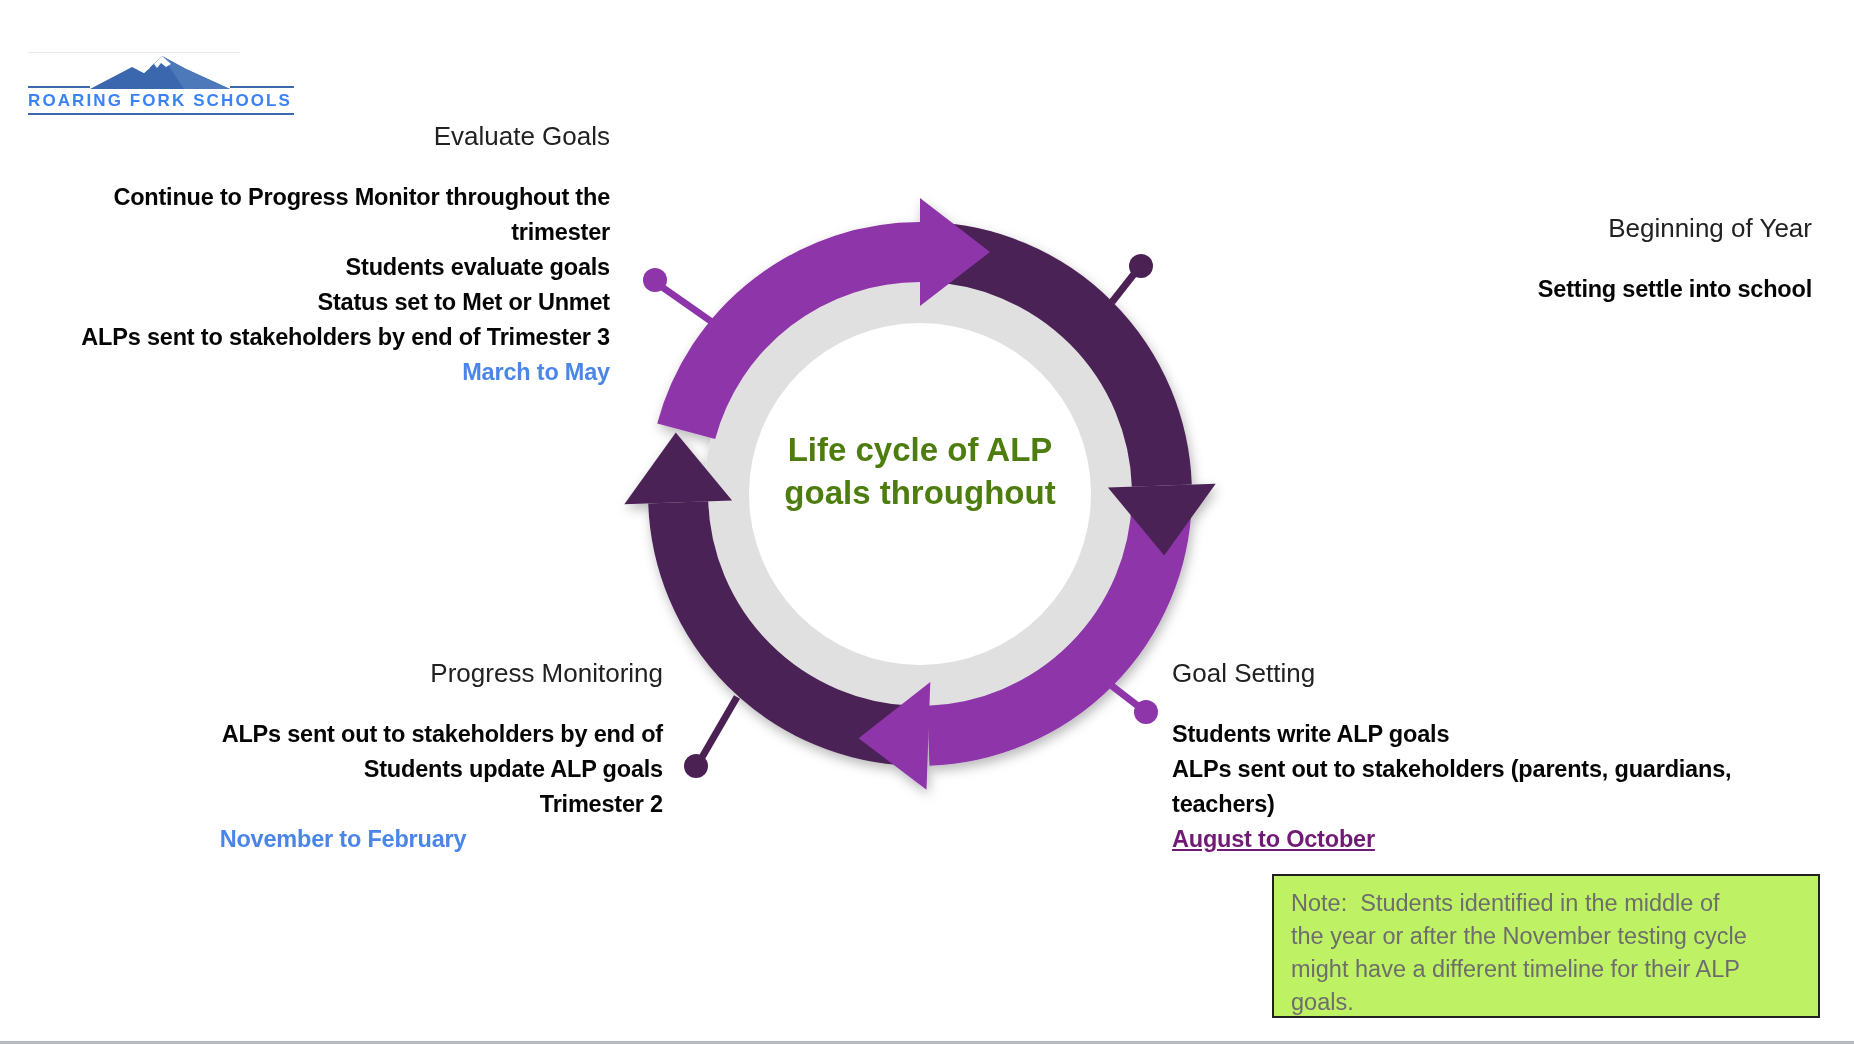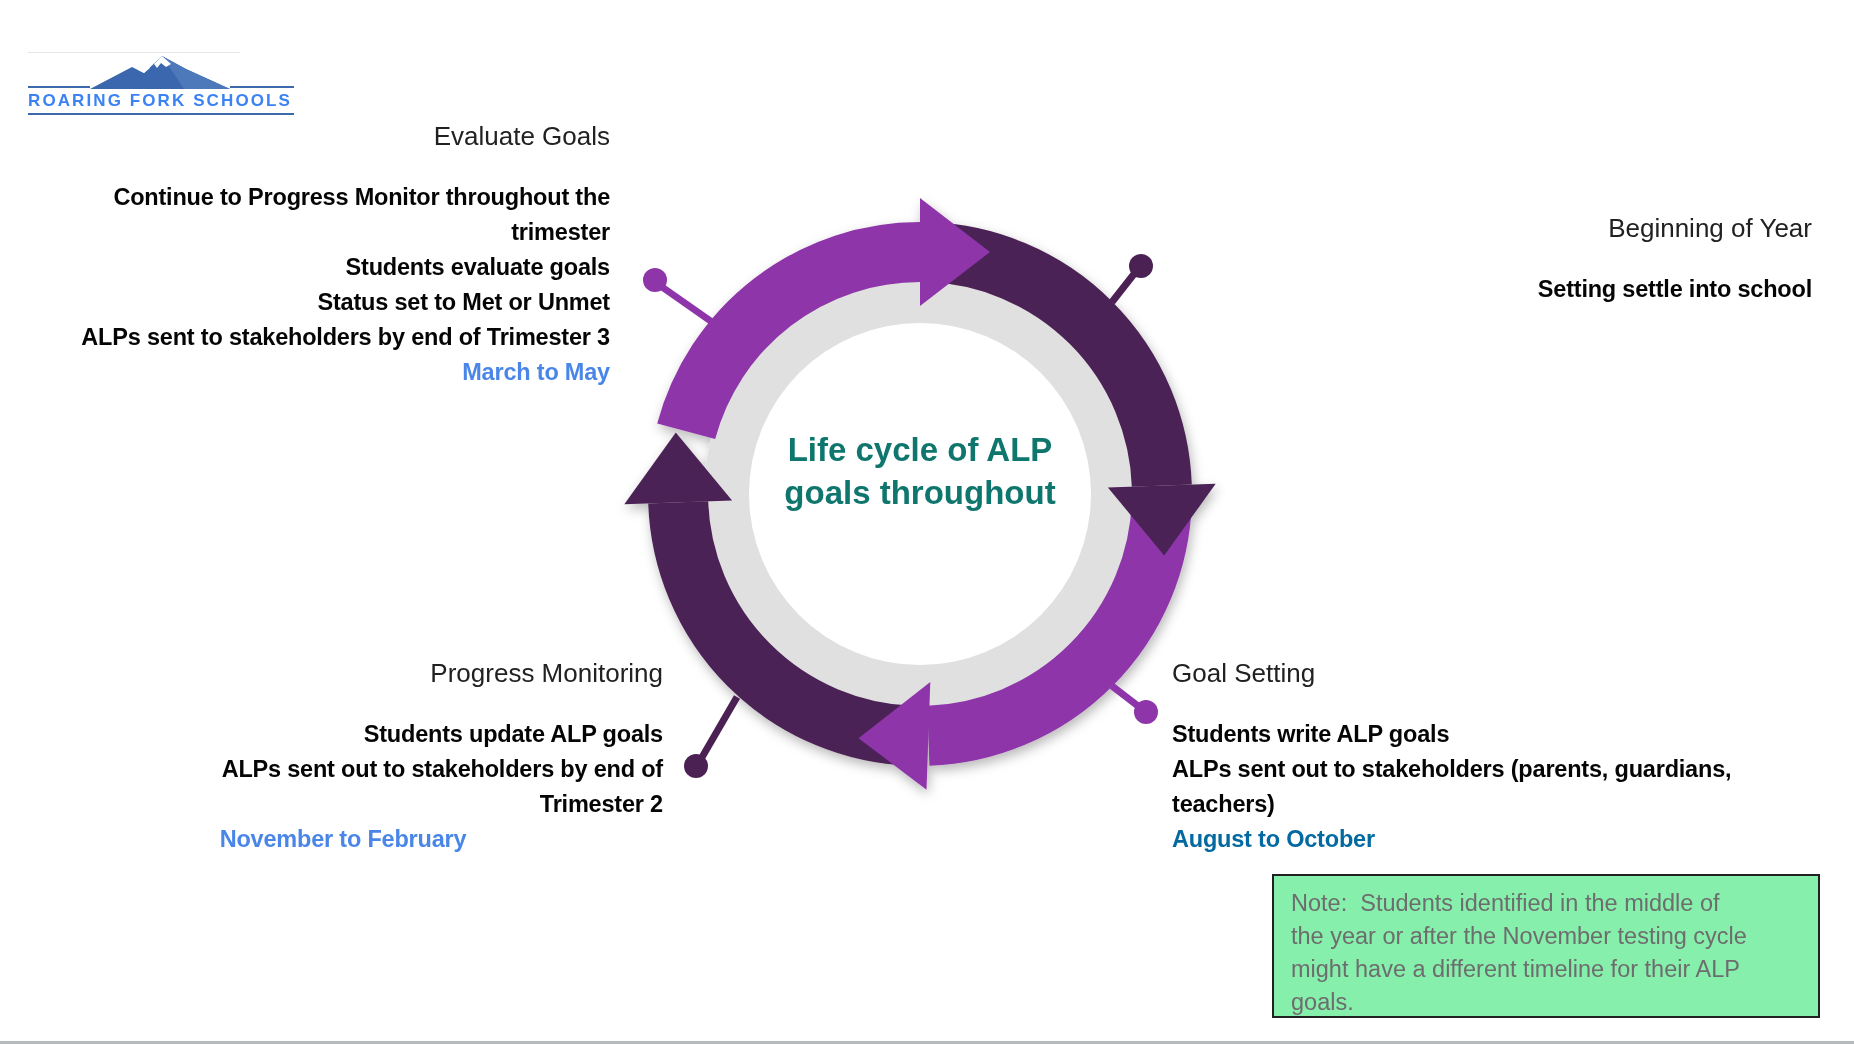--- a/index.html
+++ b/index.html
@@ -19,36 +19,36 @@
   .logo-baseline-r{position:absolute;left:202px;top:36px;width:64px;height:2px;background:#3c69ae;}
   .logo-text{position:absolute;left:0;top:41px;width:266px;font-size:17px;font-weight:bold;
     letter-spacing:2.1px;white-space:nowrap;}
   .logo-underline{position:absolute;left:0;top:63px;width:266px;height:2px;background:#3c69ae;}
 
   
   .cycle-svg{left:0;top:0;width:1854px;height:1044px;}
 
   
   .center-title{left:700px;top:428px;width:440px;text-align:center;
-    font-size:33px;font-weight:bold;color:#0f766e;line-height:43px;}
+    font-size:33px;font-weight:bold;color:#4d7c0f;line-height:43px;}
 
   
   .stage{line-height:35px;}
   .stage-heading{font-size:26px;font-weight:400;color:#212121;line-height:36px;margin-bottom:26px;}
   .stage-line{font-size:23.5px;font-weight:bold;color:#050505;letter-spacing:-0.2px;white-space:nowrap;line-height:35px;}
   .stage-date{font-size:23.5px;font-weight:bold;letter-spacing:-0.2px;white-space:nowrap;line-height:35px;}
   .align-right{text-align:right;}
   .stage-evaluate{right:1244px;top:118px;width:640px;}
   .stage-beginning{left:1172px;top:210px;width:640px;text-align:right;}
   .stage-progress{right:1191px;top:655px;width:640px;}
   .stage-goal{left:1172px;top:655px;width:660px;}
 
   
   .note-box{left:1272px;top:874px;width:548px;height:144px;box-sizing:border-box;
-    border:2px solid #212121;background:#86efac;padding:11px 10px 10px 17px;overflow:hidden;}
+    border:2px solid #212121;background:#bef264;padding:11px 10px 10px 17px;overflow:hidden;}
   .note-line{font-size:23.5px;line-height:33px;white-space:pre;}
 
   .page-bottom-edge{left:0;top:1041px;width:1854px;height:3px;background:#b7babe;}
 </style>
 </head>
 <body>
 
 <div class="abs logo">
   <div class="logo-topline"></div>
   <svg class="logo-mountain" viewBox="0 0 144 34" aria-hidden="true">
@@ -126,28 +126,28 @@
     </div>
 </div>
 
 <div class="abs stage stage-goal">
   <div class="stage-heading">Goal Setting</div>
   <div>
       <div class="stage-line">Students write ALP goals</div>
       <div class="stage-line">ALPs sent out to stakeholders (parents, guardians,</div>
       <div class="stage-line">teachers)</div>
     </div>
-  <div class="stage-date" style="color: #0369a1;">August to October</div>
+  <div class="stage-date" style="color: #701a75; text-decoration: underline;">August to October</div>
 </div>
 
 <div class="abs stage stage-progress align-right">
   <div class="stage-heading">Progress Monitoring</div>
   <div>
+      <div class="stage-line">ALPs sent out to stakeholders by end of</div>
       <div class="stage-line">Students update ALP goals</div>
-      <div class="stage-line">ALPs sent out to stakeholders by end of</div>
       <div class="stage-line">Trimester 2</div>
     </div>
   <div class="stage-date" style="color: rgb(74, 134, 232); text-align: center;">November to February</div>
 </div>
 
 <div class="abs note-box" style="color: rgb(109, 109, 109);">
     <div class="note-line">Note:  Students identified in the middle of</div>
     <div class="note-line">the year or after the November testing cycle</div>
     <div class="note-line">might have a different timeline for their ALP</div>
     <div class="note-line">goals.</div>

